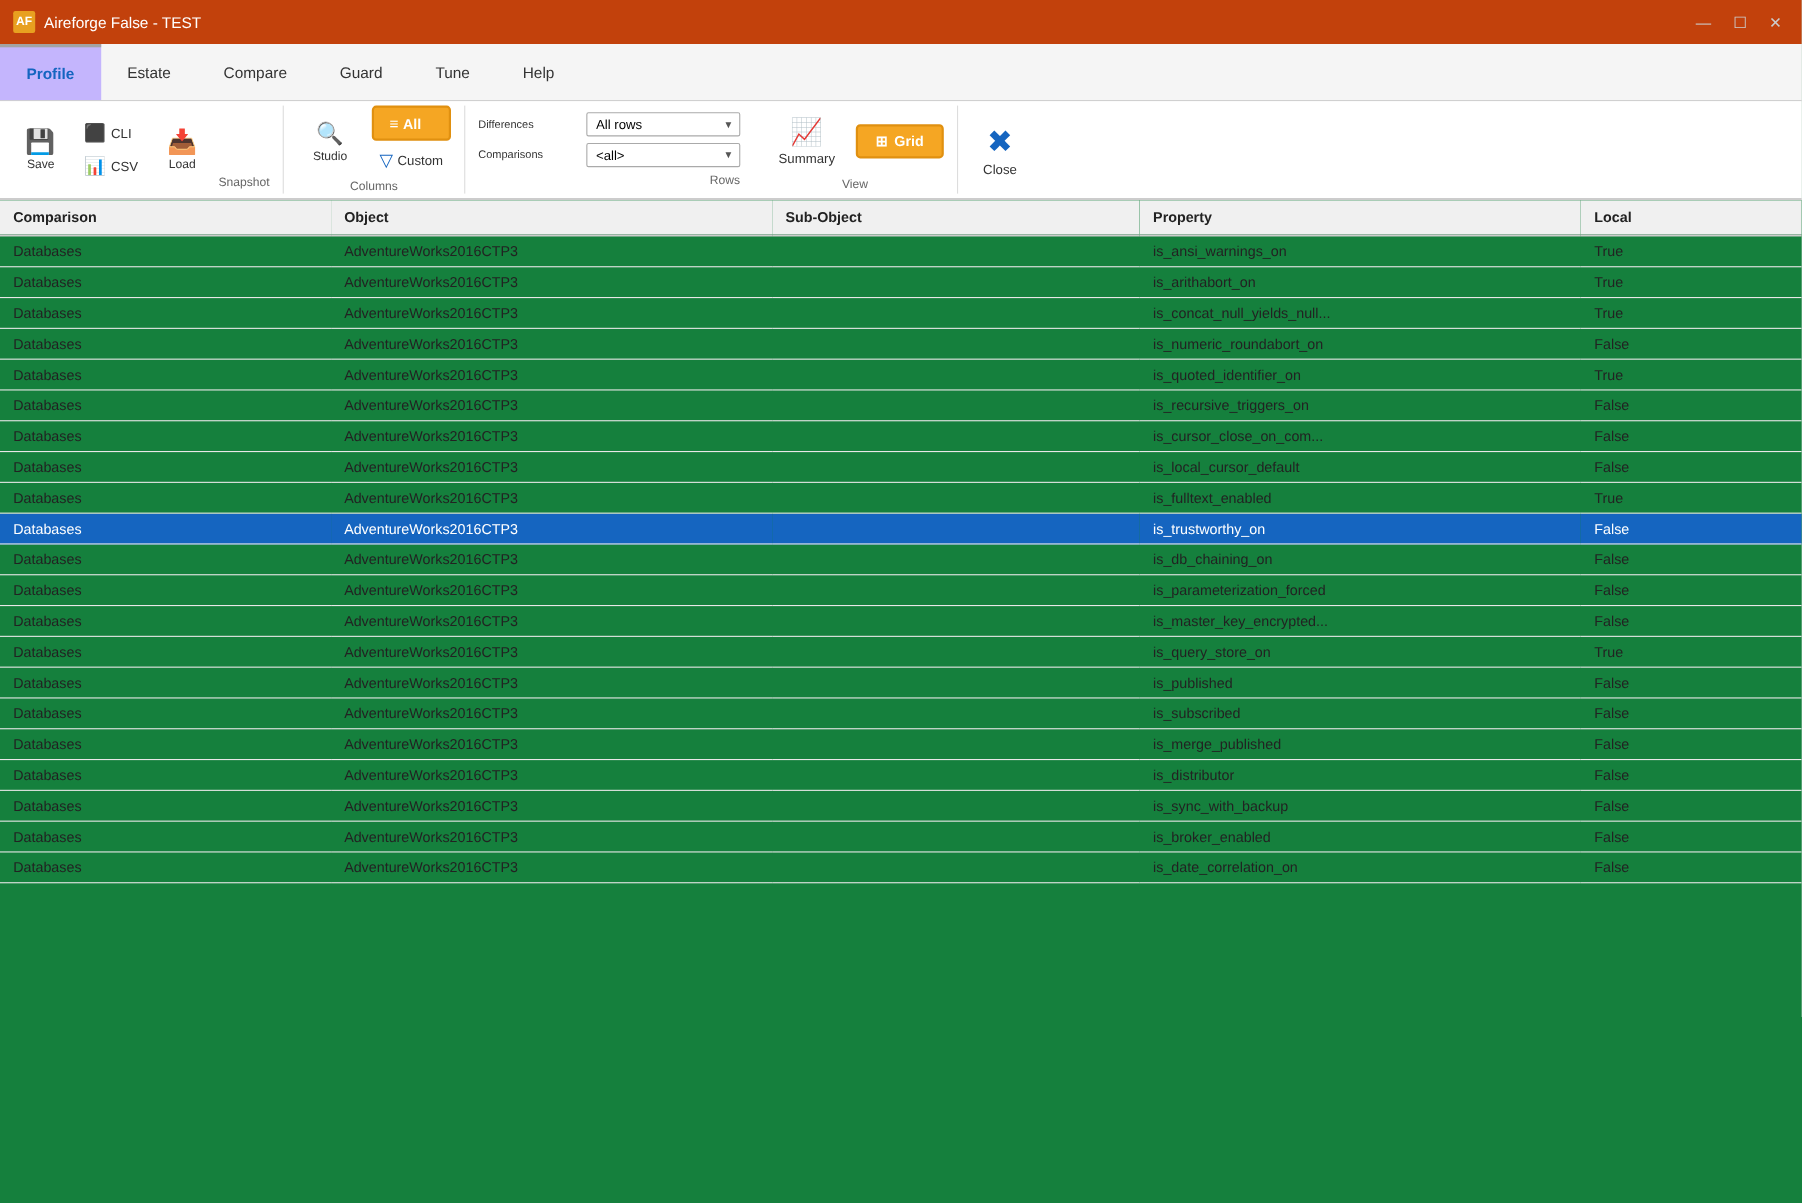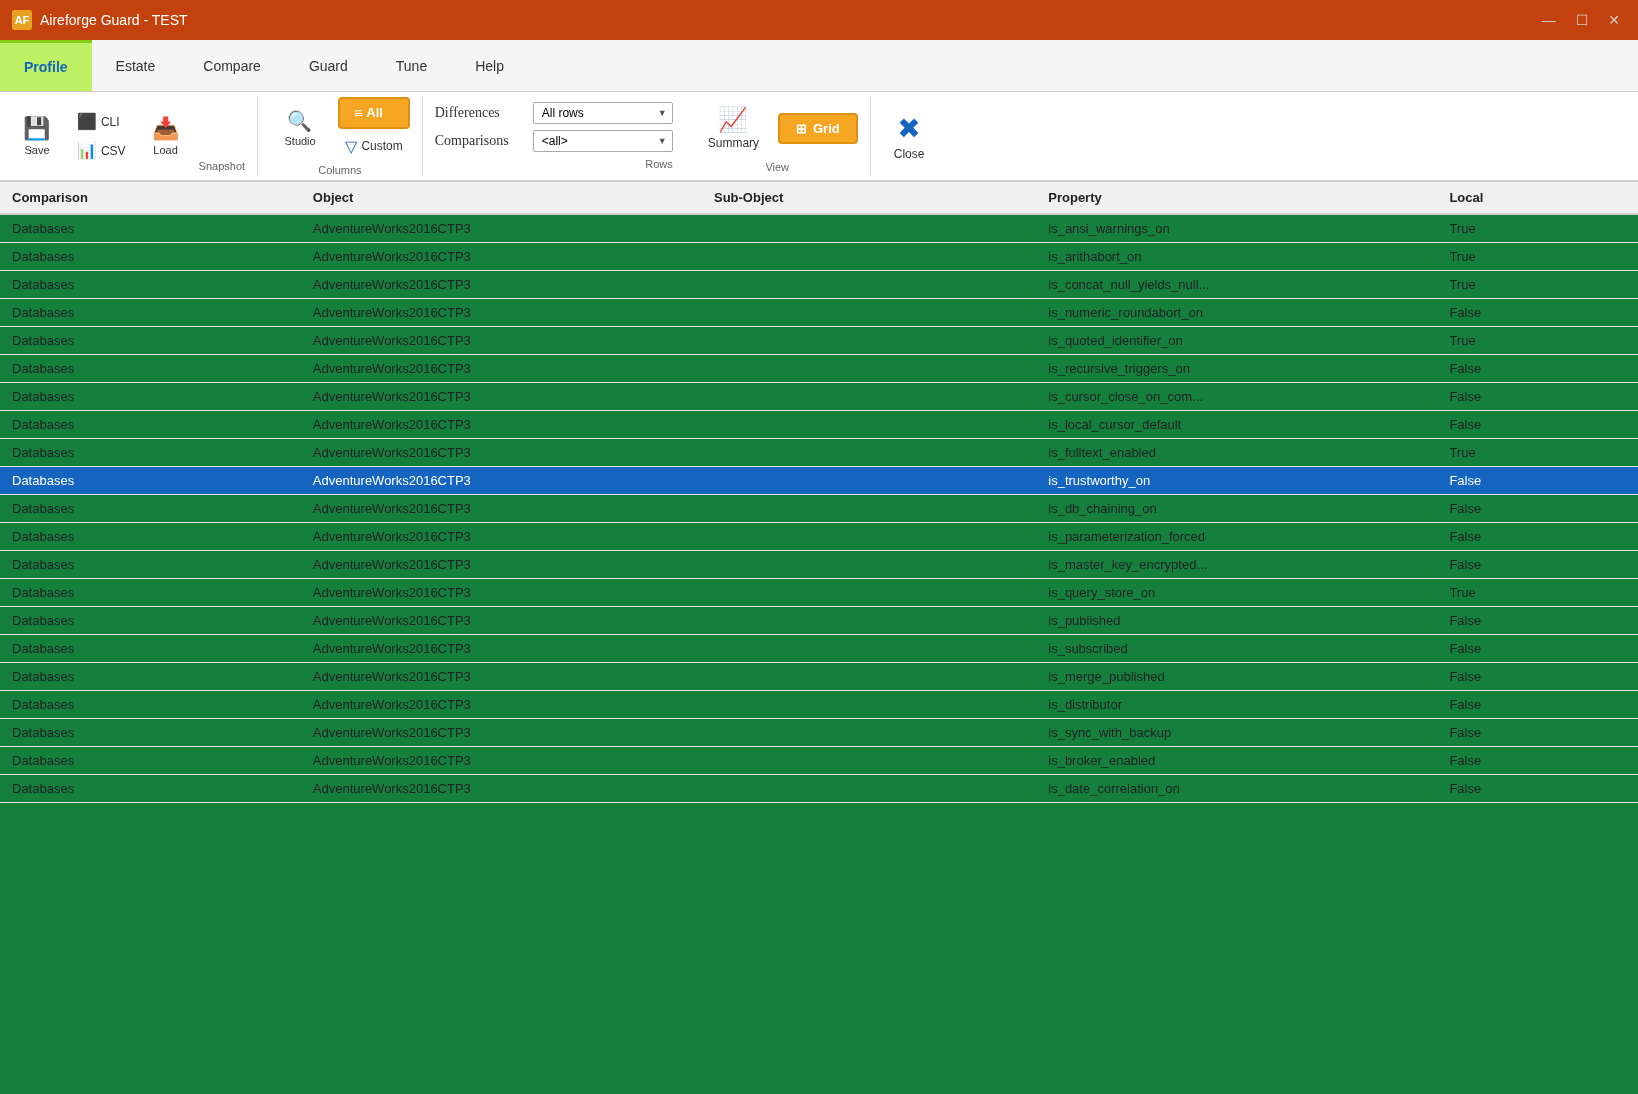--- a/index.html
+++ b/index.html
@@ -33,24 +33,24 @@
       padding: 0 24px;
       display: flex;
       align-items: center;
       cursor: pointer;
       font-size: 14px;
       color: #333;
       border: none;
       background: none;
     }
     .menu-tab.active {
-      background: #bef264;
+      background: #c4b5fd;
       color: #1565c0;
       font-weight: 600;
-      border-top: 3px solid #84cc16;
+      border-top: 3px solid #a3a3a3;
     }
     .menu-tab.active-highlight {
       color: #1565c0;
       font-weight: 600;
     }
 
     
     .toolbar {
       background: #fff;
       border-bottom: 2px solid #ccc;
@@ -127,21 +127,21 @@
       flex-direction: column;
       gap: 6px;
       padding: 8px 12px;
       justify-content: center;
     }
     .filter-row {
       display: flex;
       align-items: center;
       gap: 8px;
     }
-    .filter-label { font-size: 14px; color: #333; min-width: 90px; font-family: Liberation Serif, serif; }
+    .filter-label { font-size: 10px; color: #333; min-width: 90px; }
     .filter-select {
       border: 1px solid #aaa;
       background: #fff;
       padding: 3px 20px 3px 8px;
       font-size: 12px;
       border-radius: 2px;
       min-width: 140px;
       appearance: none;
       position: relative;
     }
@@ -251,21 +251,21 @@
       flex-direction: column;
       height: calc(1094px - 40px - 52px - 90px);
     }
   </style>
 </head>
 <body>
 
 <div class="title-bar">
   <div class="title-bar-left">
     <div class="title-bar-icon">AF</div>
-    <span class="title-bar-title">Aireforge Guard - TEST</span>
+    <span class="title-bar-title">Aireforge False - TEST</span>
   </div>
   <div class="title-bar-controls">
     <button class="title-btn">—</button>
     <button class="title-btn">☐</button>
     <button class="title-btn">✕</button>
   </div>
 </div>
 
 <div class="menu-bar">
   <button class="menu-tab active">Profile</button>

